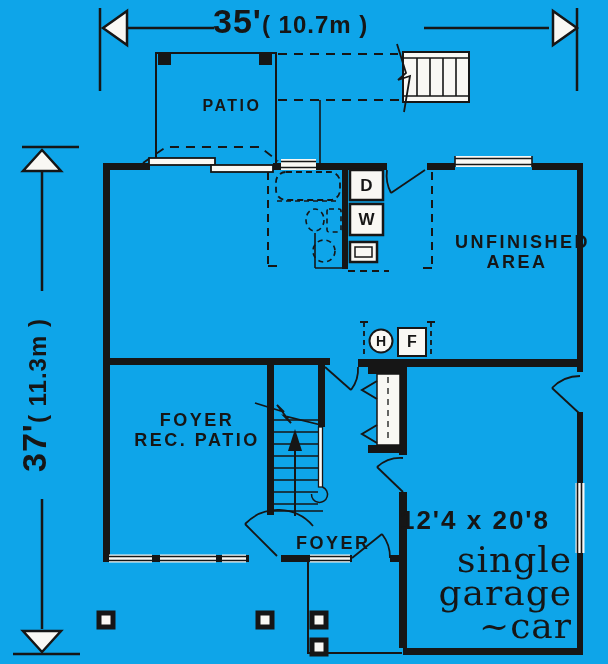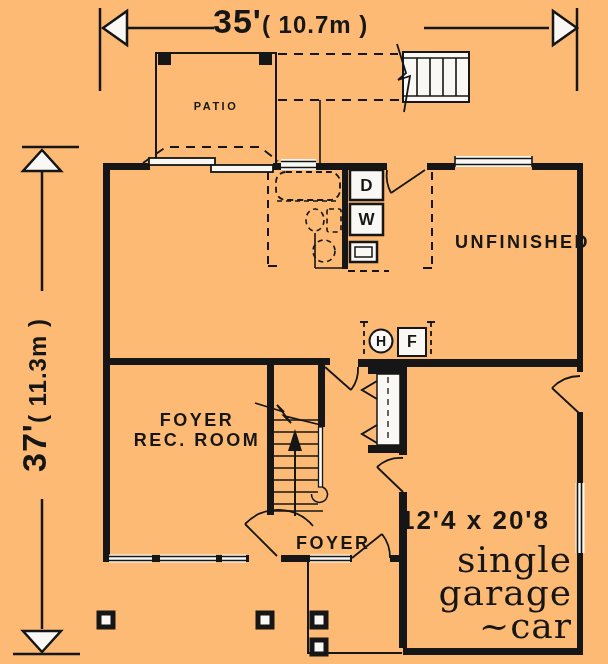--- a/index.html
+++ b/index.html
@@ -1,18 +1,18 @@
 <!DOCTYPE html>
 <html><head>
 <meta charset="utf-8">
 <style>
   html,body{margin:0;padding:0;background:#e8e8e4;}
   #plan{
     position:relative;width:608px;height:664px;margin:0 auto;
-    background:#fdba74;overflow:hidden;
+    background:#0ea5e9;overflow:hidden;
     font-family:"Liberation Sans",sans-serif;color:#161616;
   }
   #plan svg{position:absolute;left:0;top:0;}
   .lbl{position:absolute;white-space:nowrap;color:#161616;}
   .room{font-size:18px;font-weight:bold;letter-spacing:2.5px;text-align:center;line-height:20px;}
   .dim-ft{font-size:34px;font-weight:bold;letter-spacing:1px;}
   .dim-m{font-size:24px;font-weight:bold;letter-spacing:1px;}
   .appl{font-weight:bold;text-align:center;}
   .garage-size{font-size:26px;font-weight:bold;letter-spacing:2px;text-align:right;}
   .garage-name{font-family:"DejaVu Serif",serif;font-size:36px;font-weight:normal;
@@ -218,29 +218,30 @@
 </svg>
 
 <div class="lbl" style="left:213px;top:2px;">
   <span class="dim-ft">35'</span><span class="dim-m">( 10.7m )</span>
 </div>
 
 <div class="lbl" style="left:-68px;top:373px;width:210px;height:44px;transform:rotate(-90deg);text-align:center;">
   <span class="dim-ft">37'</span><span class="dim-m">( 11.3m )</span>
 </div>
 
-<div class="lbl room" style="left:156px;top:96px;width:120px;font-size:11px;">PATIO</div>
+<div class="lbl room" style="left:156px;top:96px;width:120px;font-size:16px;padding-left:16px;">PATIO</div>
 
 <div class="lbl room" style="left:455px;top:232px;width:124px;">
   <div>UNFINISHED</div>
+  <div>AREA</div>
 </div>
 
 <div class="lbl room" style="left:128px;top:410px;width:138px;">
   <div>FOYER</div>
-  <div>REC. ROOM</div>
+  <div>REC. PATIO</div>
 </div>
 
 <div class="lbl room" style="left:286px;top:533px;width:72px;margin-left:10px;">FOYER</div>
 
 <div class="lbl appl" style="left:350px;top:176px;width:33px;font-size:17px;">D</div>
 <div class="lbl appl" style="left:350px;top:210px;width:33px;font-size:17px;">W</div>
 <div class="lbl appl" style="left:370px;top:333px;width:22px;font-size:14px;">H</div>
 <div class="lbl appl" style="left:398px;top:333px;width:28px;font-size:16px;">F</div>
 
 <div class="lbl garage-size" style="left:380px;top:505px;width:170px;">12'4 x 20'8</div>

